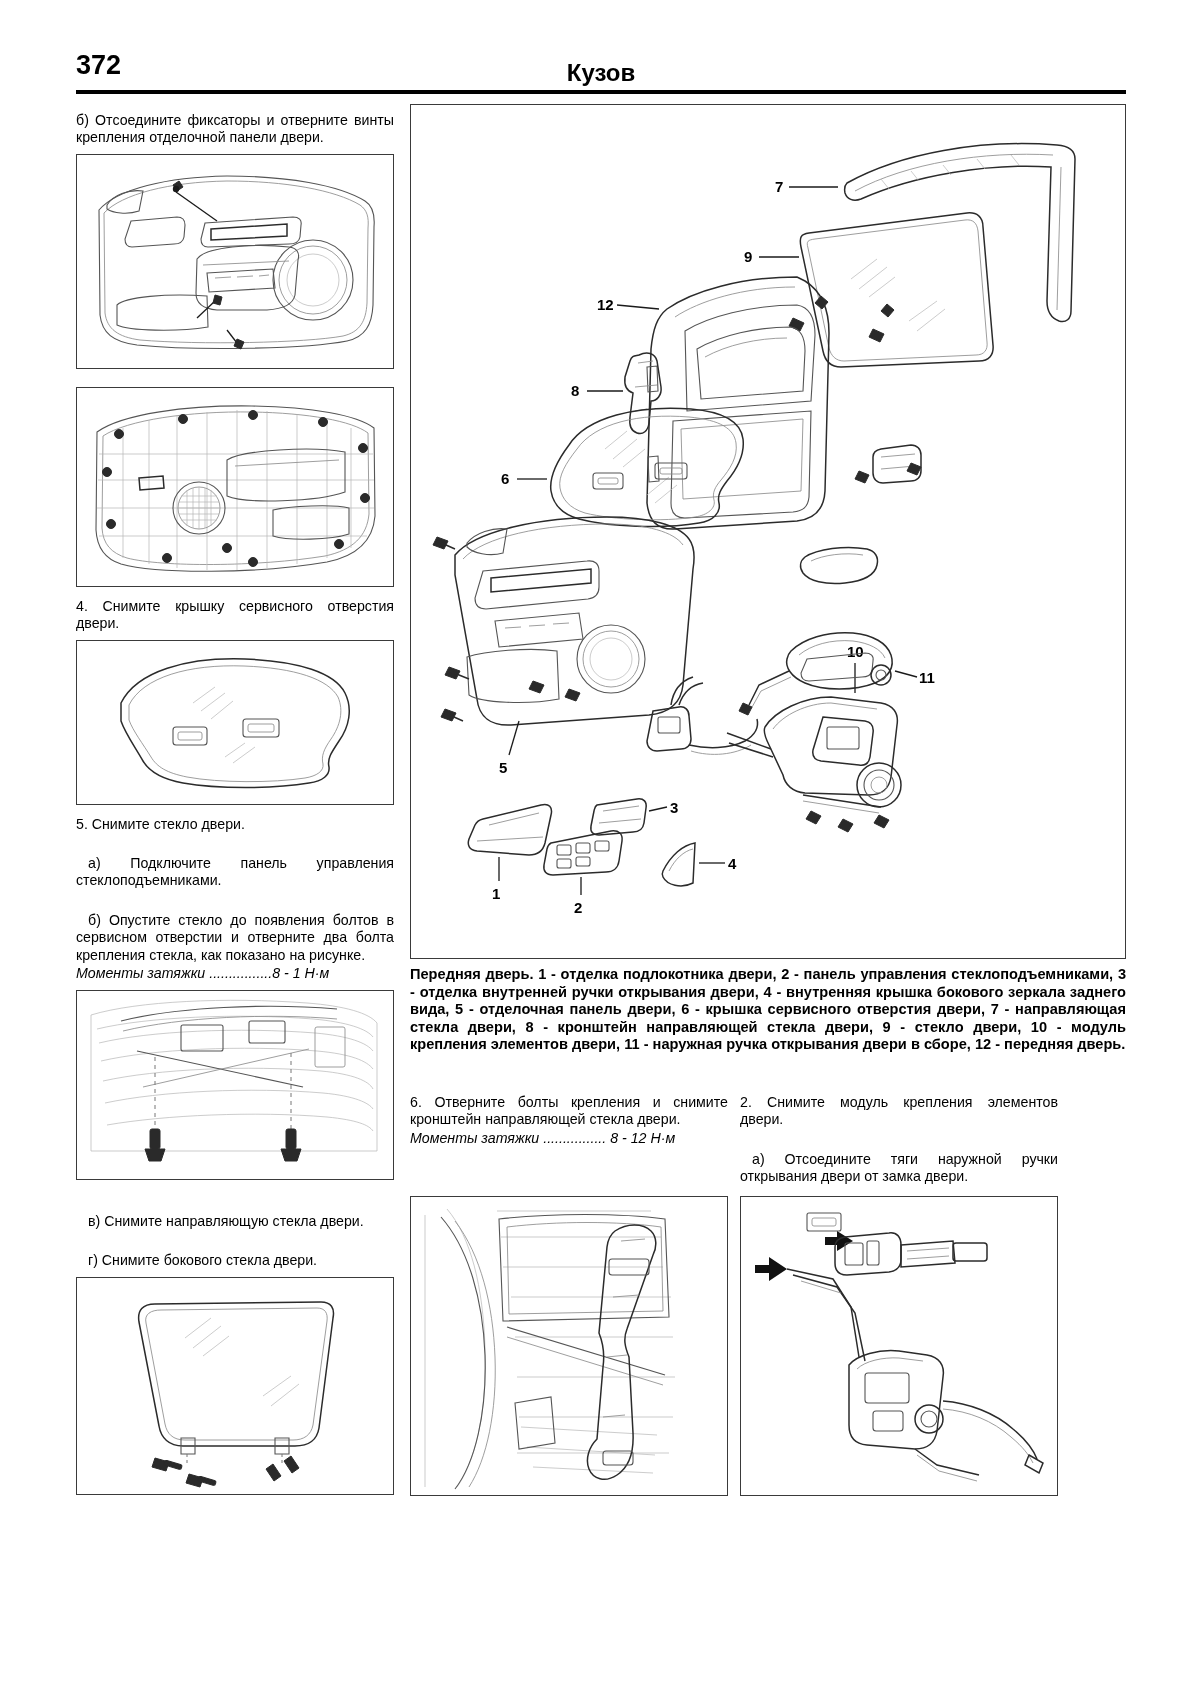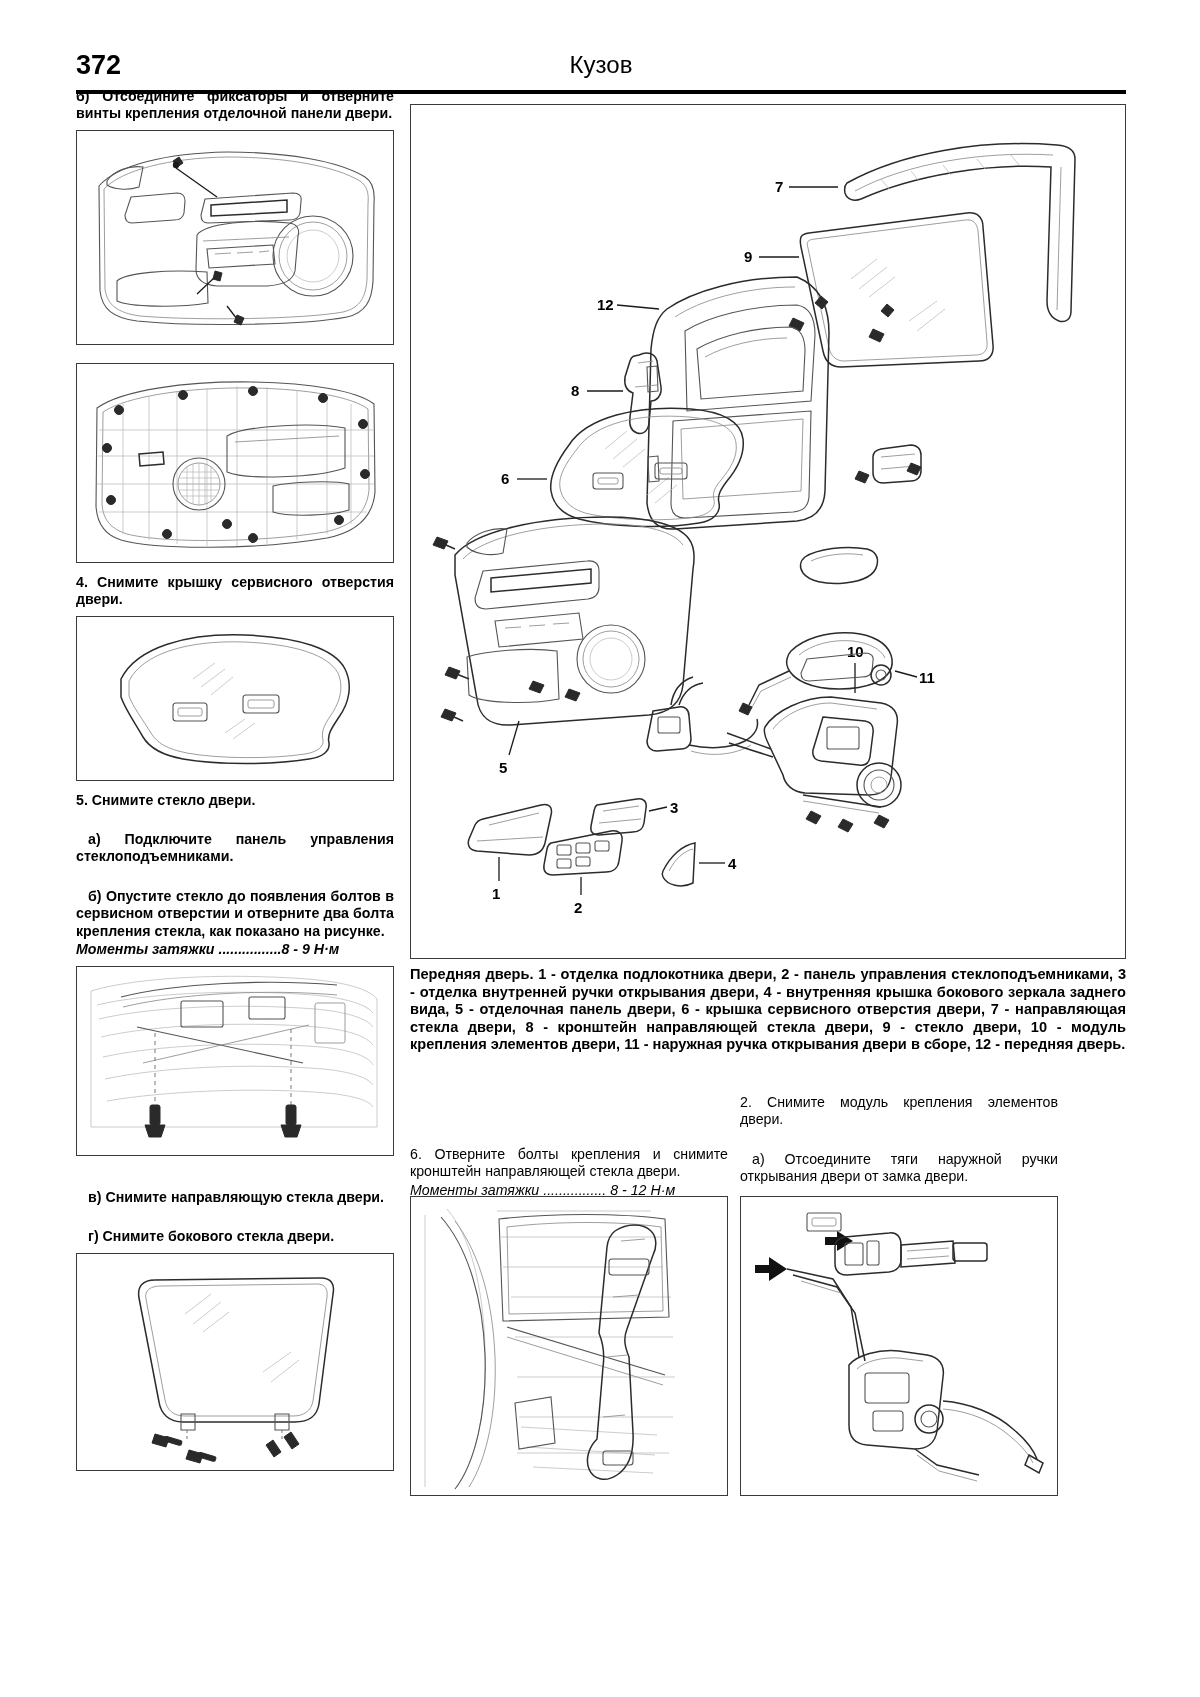--- a/index.html
+++ b/index.html
@@ -37,43 +37,42 @@
     left: 0;
     top: 0;
     font-size: 27px;
     font-weight: bold;
     letter-spacing: 0px;
     line-height: 30px;
   }
   .header-title {
     position: absolute;
     left: 0;
-    top: 0;
+    top: 8px;
     width: 1050px;
     text-align: center;
     font-size: 24px;
-    font-weight: normal;
+    font-weight: bold;
     line-height: 30px;
   }
   .header-rule {
     position: absolute;
     left: 76px;
     top: 90px;
     width: 1050px;
     height: 4px;
     background: #000;
   }
 
   
   .col-left {
     position: absolute;
     left: 76px;
-    top: 88px;
+    top: 112px;
     width: 318px;
-    font-weight: bold;
   }
 
   .txt {
     font-size: 14.2px;
     line-height: 17.4px;
     text-align: justify;
     margin: 0;
     padding: 0;
   }
   .txt.indent {
@@ -120,21 +119,21 @@
     font-size: 14.6px;
     line-height: 17.6px;
     font-weight: bold;
     text-align: justify;
   }
 
   
   .bot-col-a {
     position: absolute;
     left: 410px;
-    top: 1146px;
+    top: 1094px;
     width: 318px;
   }
   .bot-col-b {
     position: absolute;
     left: 740px;
     top: 1094px;
     width: 318px;
   }
   .bot-fig-a {
     position: absolute;
@@ -301,21 +300,21 @@
         <rect class="ln-f" x="101" y="91" width="24" height="8" rx="2"></rect>
         <rect class="ln" x="166" y="78" width="36" height="18" rx="3"></rect>
         <rect class="ln-f" x="171" y="83" width="26" height="8" rx="2"></rect>
       </svg>
     </div>
 
     <div class="gap-m"></div>
     <p class="txt">5. Снимите стекло двери.</p>
     <p class="txt indent">а) Подключите панель управления стеклоподъемниками.</p>
     <p class="txt indent">б) Опустите стекло до появления болтов в сервисном отверстии и отверните два болта крепления стекла, как показано на рисунке.</p>
-    <p class="torque">Моменты затяжки ................8 - 9 Н·м</p>
+    <p class="torque">Моменты затяжки ................8 - 1 Н·м</p>
     <div class="gap-s"></div>
 
     <div class="figbox" style="width:318px;height:190px;">
       <svg width="315" height="187" viewBox="0 0 315 187">
 
         <path class="ln-vf" d="M14 24 C60 10, 150 6, 230 12 C268 15, 292 22, 300 32 L300 160 L14 160 Z"></path>
         <path class="ln-vf" d="M20 38 C70 26, 160 22, 236 28 C270 31, 290 38, 296 46"></path>
         <path class="ln-vf" d="M22 52 C72 40, 162 36, 238 42 C272 45, 290 52, 296 60"></path>
         <path class="ln-vf" d="M24 70 C76 58, 166 54, 240 60 C274 63, 290 70, 296 78"></path>
         <path class="ln-vf" d="M26 90 C80 78, 170 74, 244 80 C276 83, 292 90, 296 98"></path>

